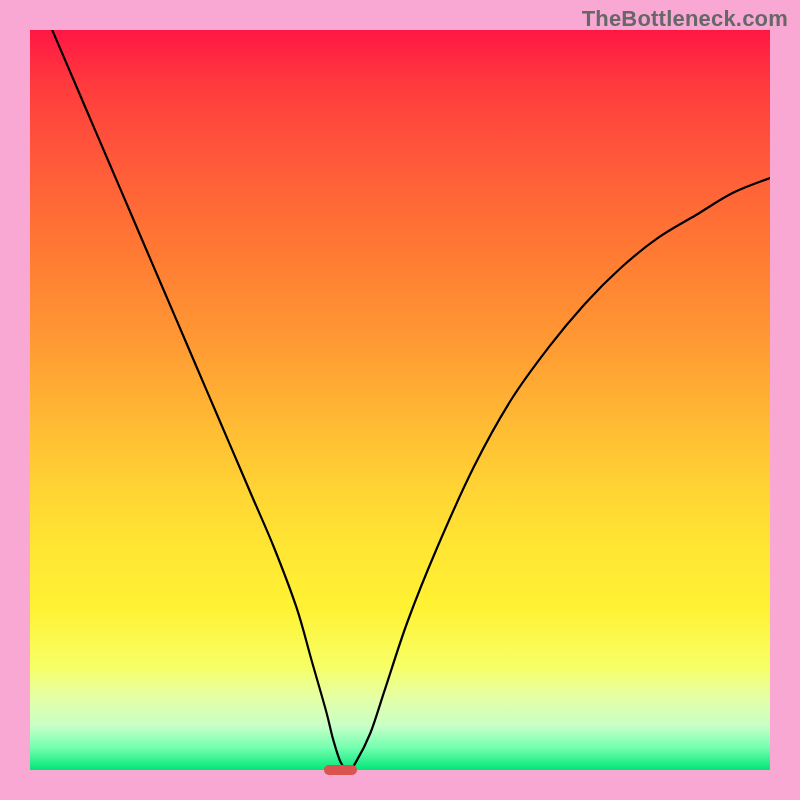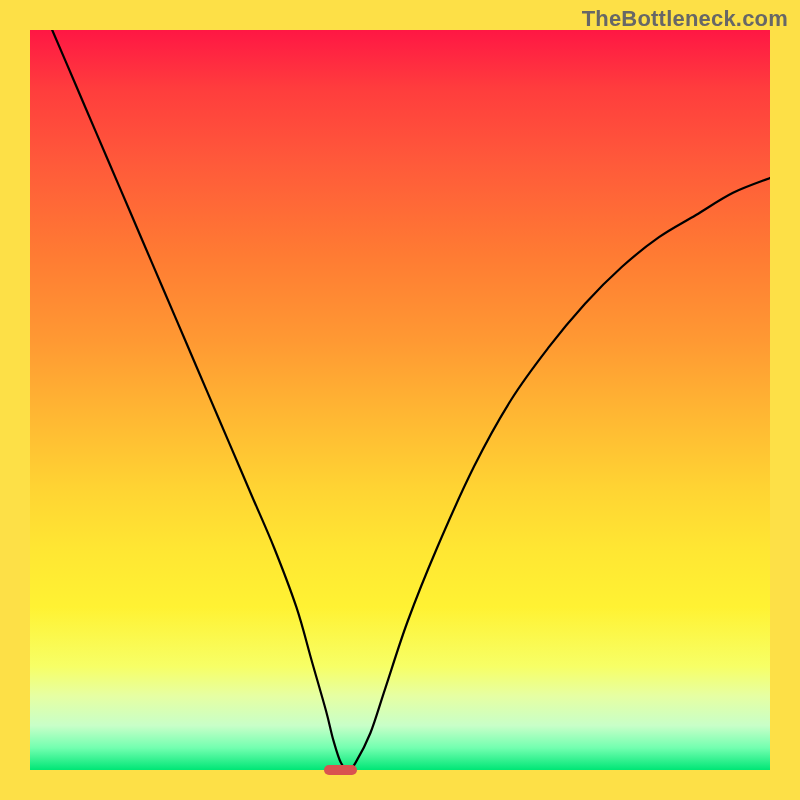--- a/index.html
+++ b/index.html
@@ -1,20 +1,20 @@
 <!DOCTYPE html>
 <html><head>
 <meta charset="utf-8">
 <style>
   * { margin: 0; padding: 0; box-sizing: border-box; }
   html, body { width: 800px; height: 800px; overflow: hidden; background: #000; }
   .outer {
     width: 800px;
     height: 800px;
-    background: #fde047;
+    background: #f9a8d4;
     position: relative;
   }
   .plot {
     position: absolute;
     left: 30px;
     top: 30px;
     width: 740px;
     height: 740px;
   }
   .gradient {

